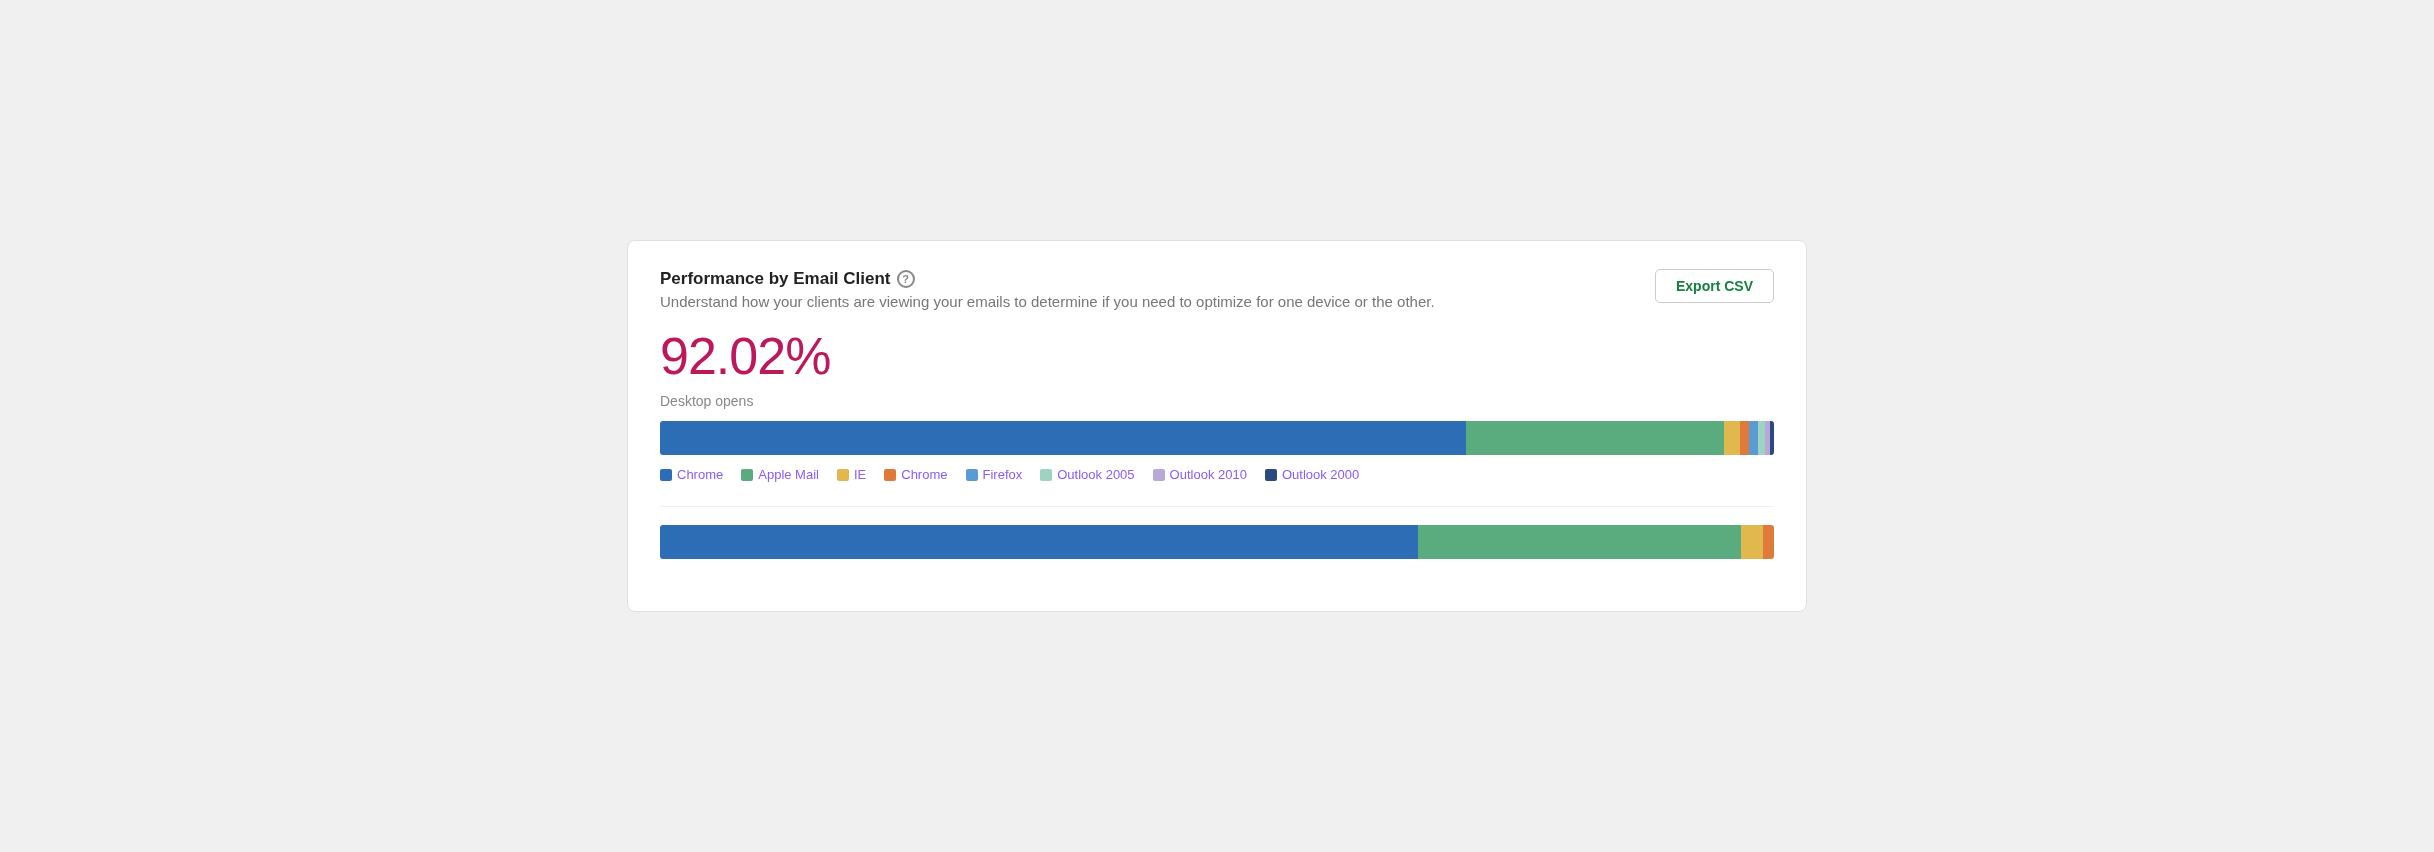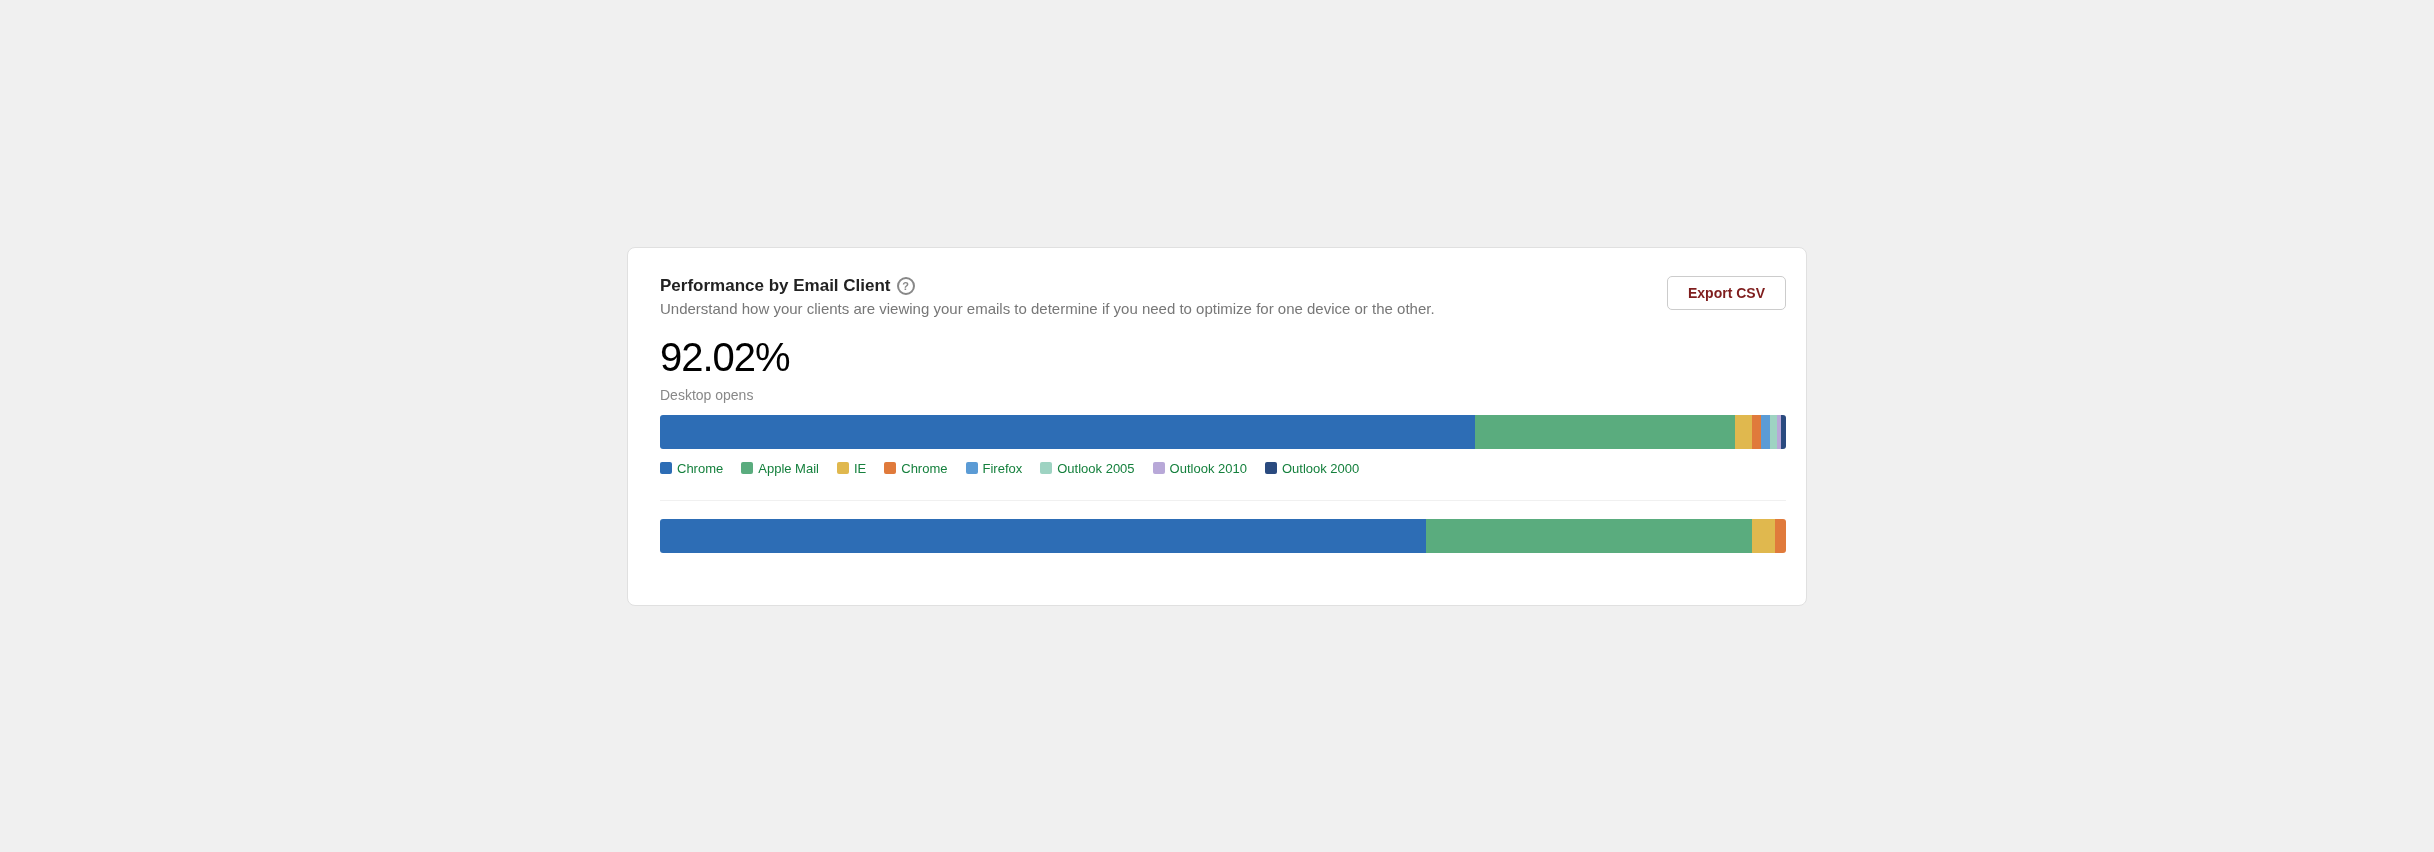--- a/index.html
+++ b/index.html
@@ -9,21 +9,21 @@
       display: flex;
       align-items: center;
       justify-content: center;
       min-height: 100vh;
       padding: 20px;
     }
     .card {
       background: #fff;
       border-radius: 8px;
       border: 1px solid #e0e0e0;
-      padding: 28px 20px 28px 32px;
+      padding: 28px 32px 28px 32px;
       width: 1180px;
       max-width: 100%;
       position: relative;
     }
     .card-header {
       display: flex;
       justify-content: space-between;
       align-items: flex-start;
       margin-bottom: 18px;
     }
@@ -54,30 +54,30 @@
       color: #777;
       margin-top: 4px;
     }
     .export-btn {
       border: 1.5px solid #ccc;
       background: #fff;
       border-radius: 5px;
       padding: 8px 20px;
       font-size: 14px;
       font-weight: 600;
-      color: #7f1d1d;
+      color: #15803d;
       cursor: pointer;
       white-space: nowrap;
     }
 
     .section { margin-bottom: 24px; }
     .percentage {
-      font-size: 40px;
+      font-size: 52px;
       font-weight: 300;
-      color: #000000;
+      color: #be185d;
       letter-spacing: -1px;
       line-height: 1.1;
     }
     .section-label {
       font-size: 14px;
       color: #888;
       font-weight: 500;
       margin-top: 8px;
       margin-bottom: 12px;
     }
@@ -99,21 +99,21 @@
       display: flex;
       flex-wrap: wrap;
       gap: 6px 18px;
       align-items: center;
     }
     .legend-item {
       display: flex;
       align-items: center;
       gap: 5px;
       font-size: 13px;
-      color: #15803d;
+      color: #8b5cf6;
     }
     .legend-dot {
       width: 12px;
       height: 12px;
       border-radius: 2px;
       flex-shrink: 0;
     }
 
     .divider {
       border: none;

